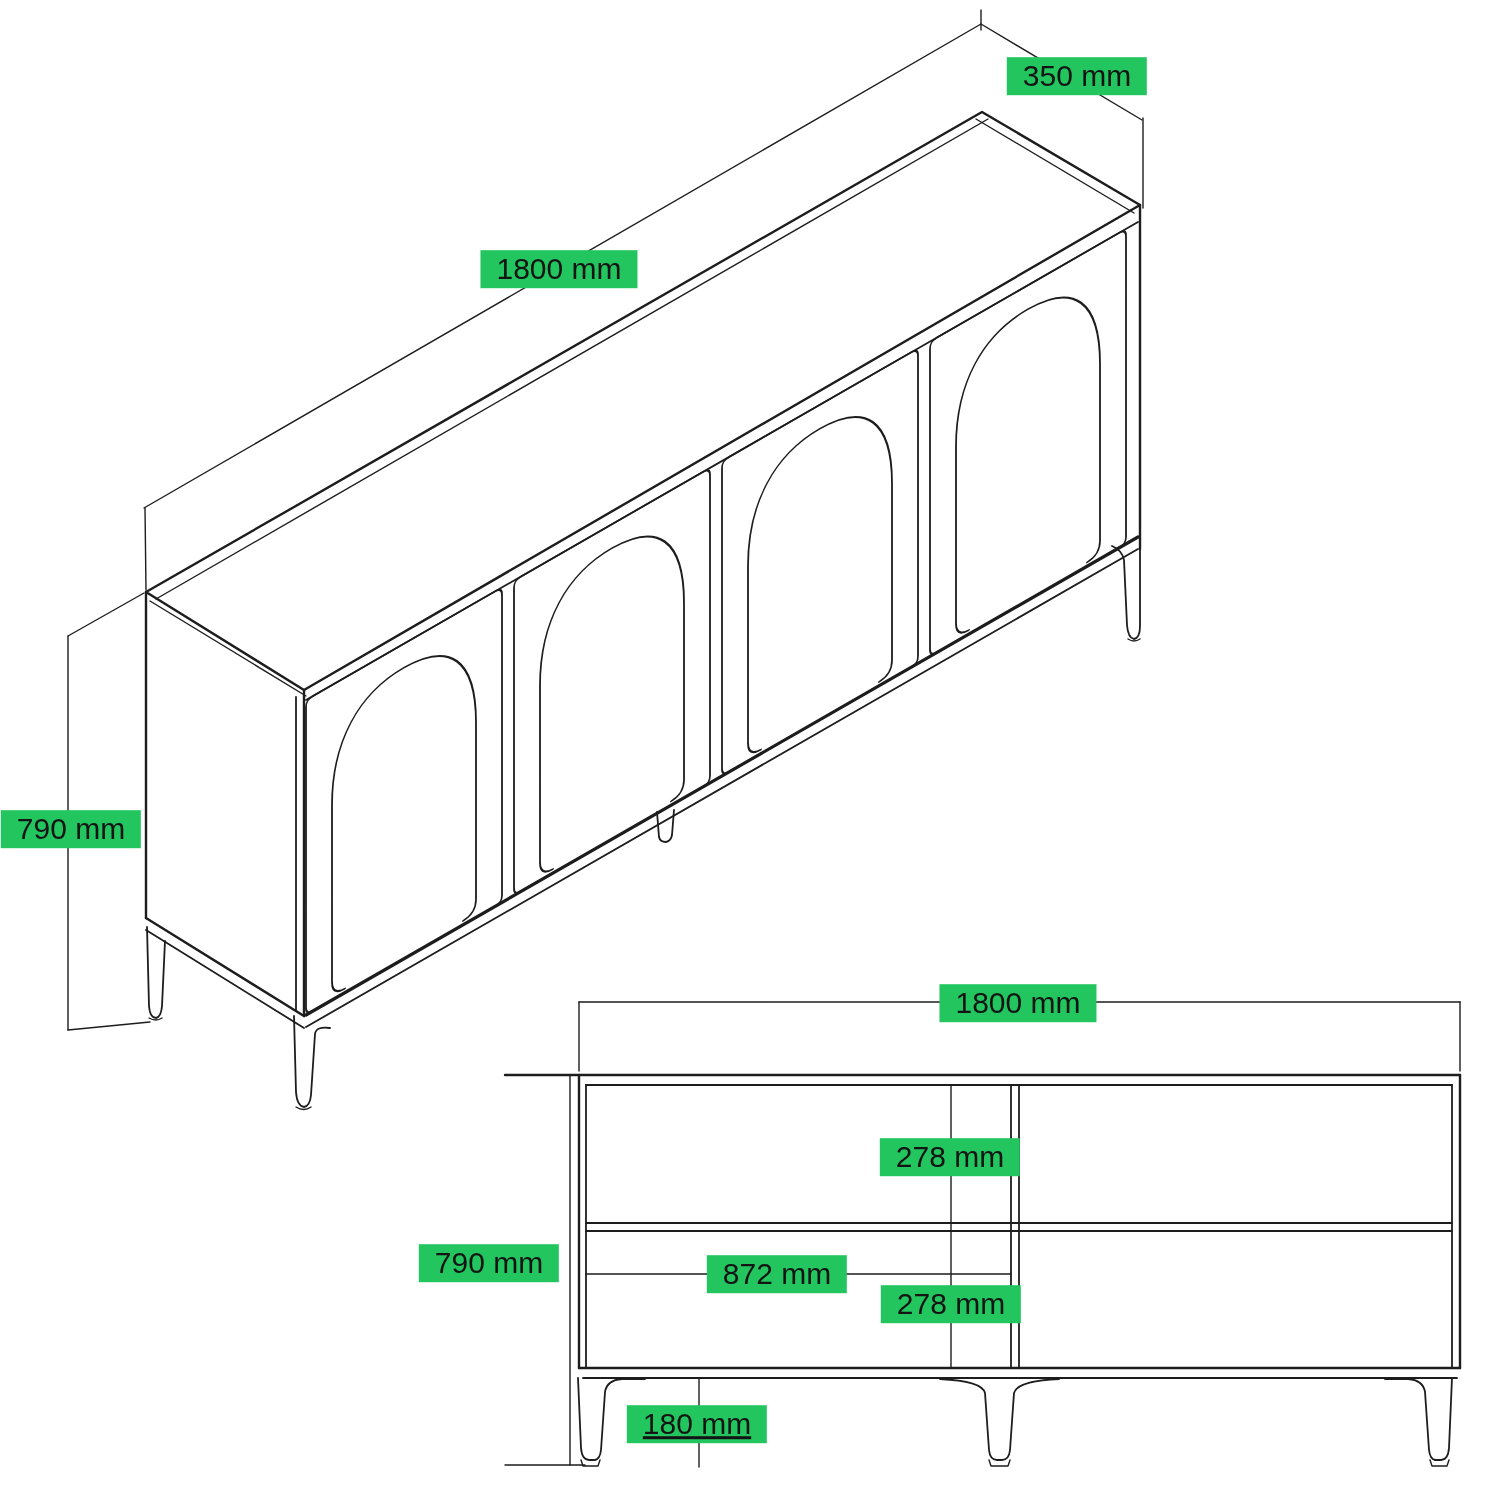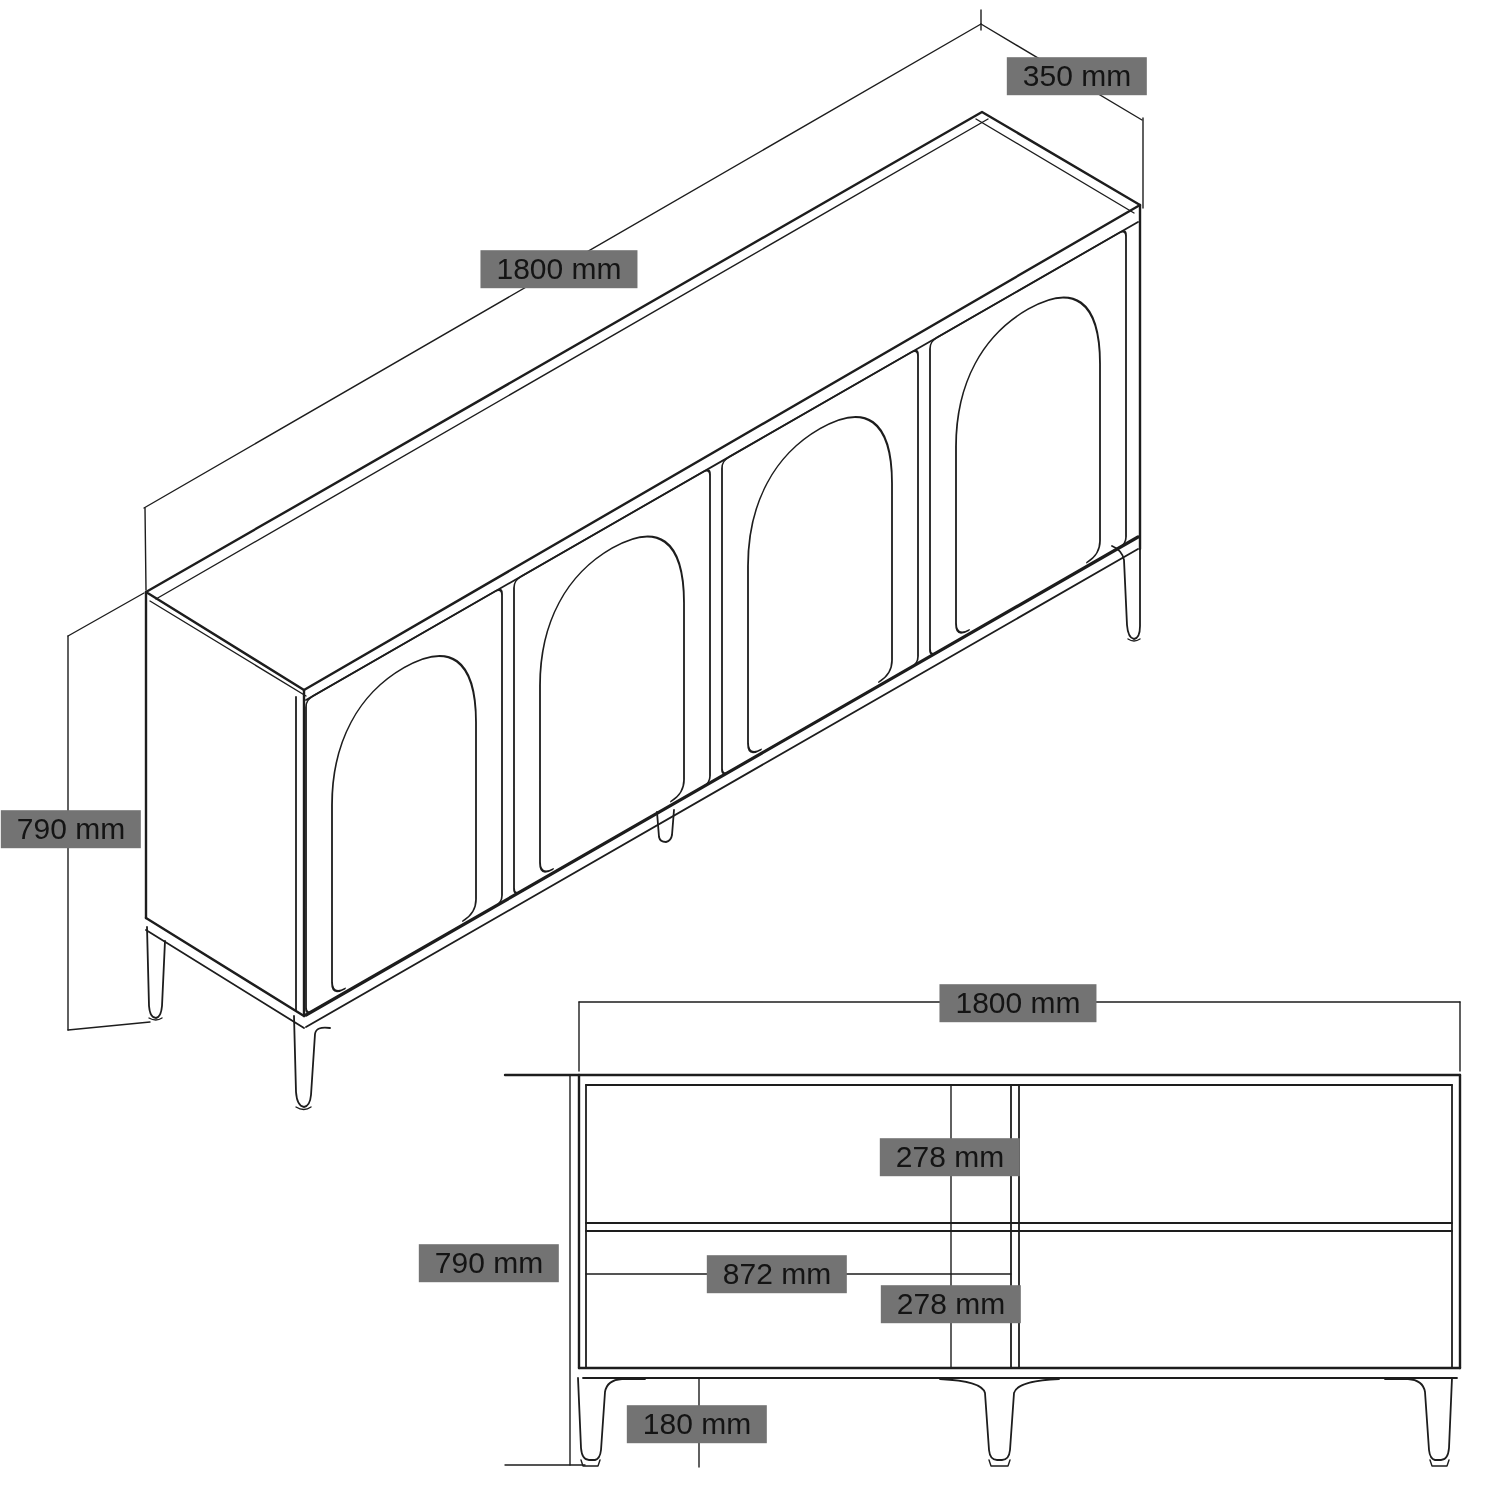--- a/index.html
+++ b/index.html
@@ -22,21 +22,21 @@
     stroke-linecap: round;
     stroke-linejoin: round;
   }
   .w-main  { stroke-width: 2.4px; }
   .w-thick { stroke-width: 3.2px; }
   .w-mid   { stroke-width: 1.8px; }
   .w-thin  { stroke-width: 1.4px; }
   .dim-label {
     position: absolute;
     transform: translate(-50%, -50%);
-    background: #737373;
+    background: #22c55e;
     color: #141414;
     font-size: 30px;
     line-height: 1.12;
     padding: 2px 16px;
     white-space: nowrap;
     letter-spacing: 0px;
   }
 </style>
 </head>
 <body>
@@ -140,15 +140,15 @@
   <div class="dim-label" style="left:1018px; top:1003px;">1800 mm</div>
 
   <div class="dim-label" style="left:489px; top:1263px;">790 mm</div>
 
   <div class="dim-label" style="left:950px; top:1157px;">278 mm</div>
 
   <div class="dim-label" style="left:951px; top:1304px;">278 mm</div>
 
   <div class="dim-label" style="left:777px; top:1274px;text-align:right;">872 mm</div>
 
-  <div class="dim-label" style="left:697px; top:1424px;">180 mm</div>
+  <div class="dim-label" style="left:697px; top:1424px;text-decoration:underline;">180 mm</div>
 
 </div>
 
 </body></html>

